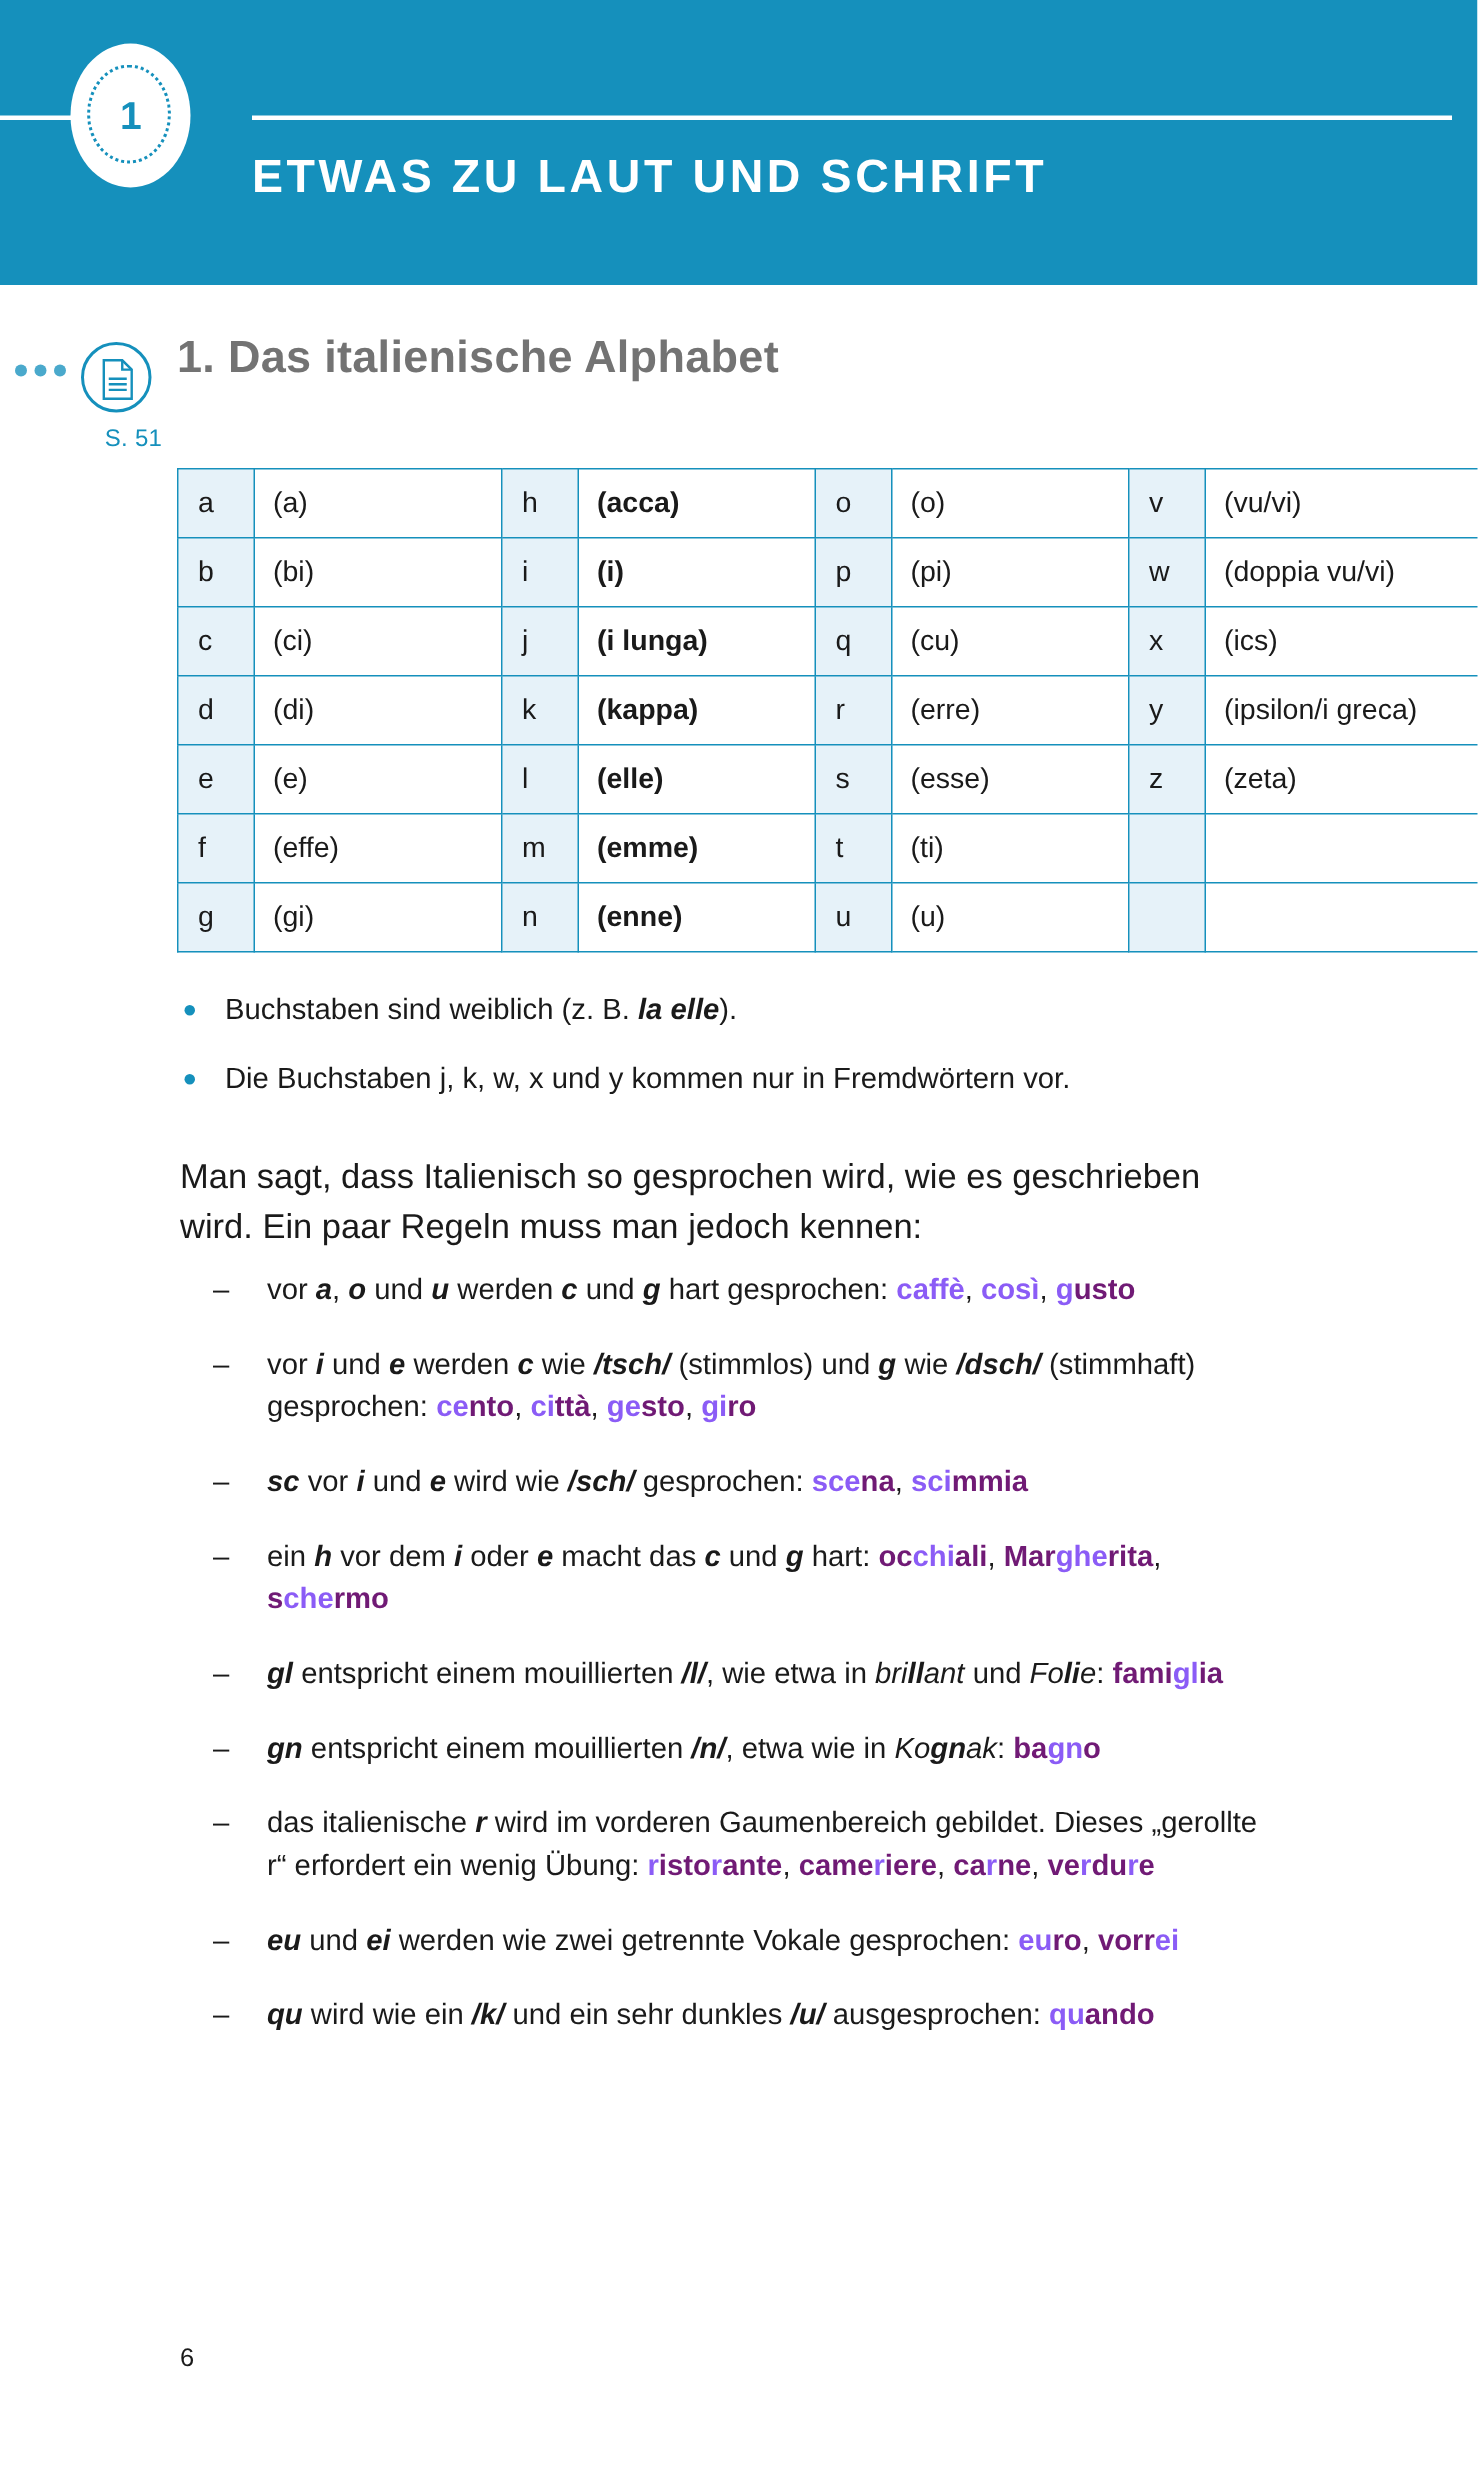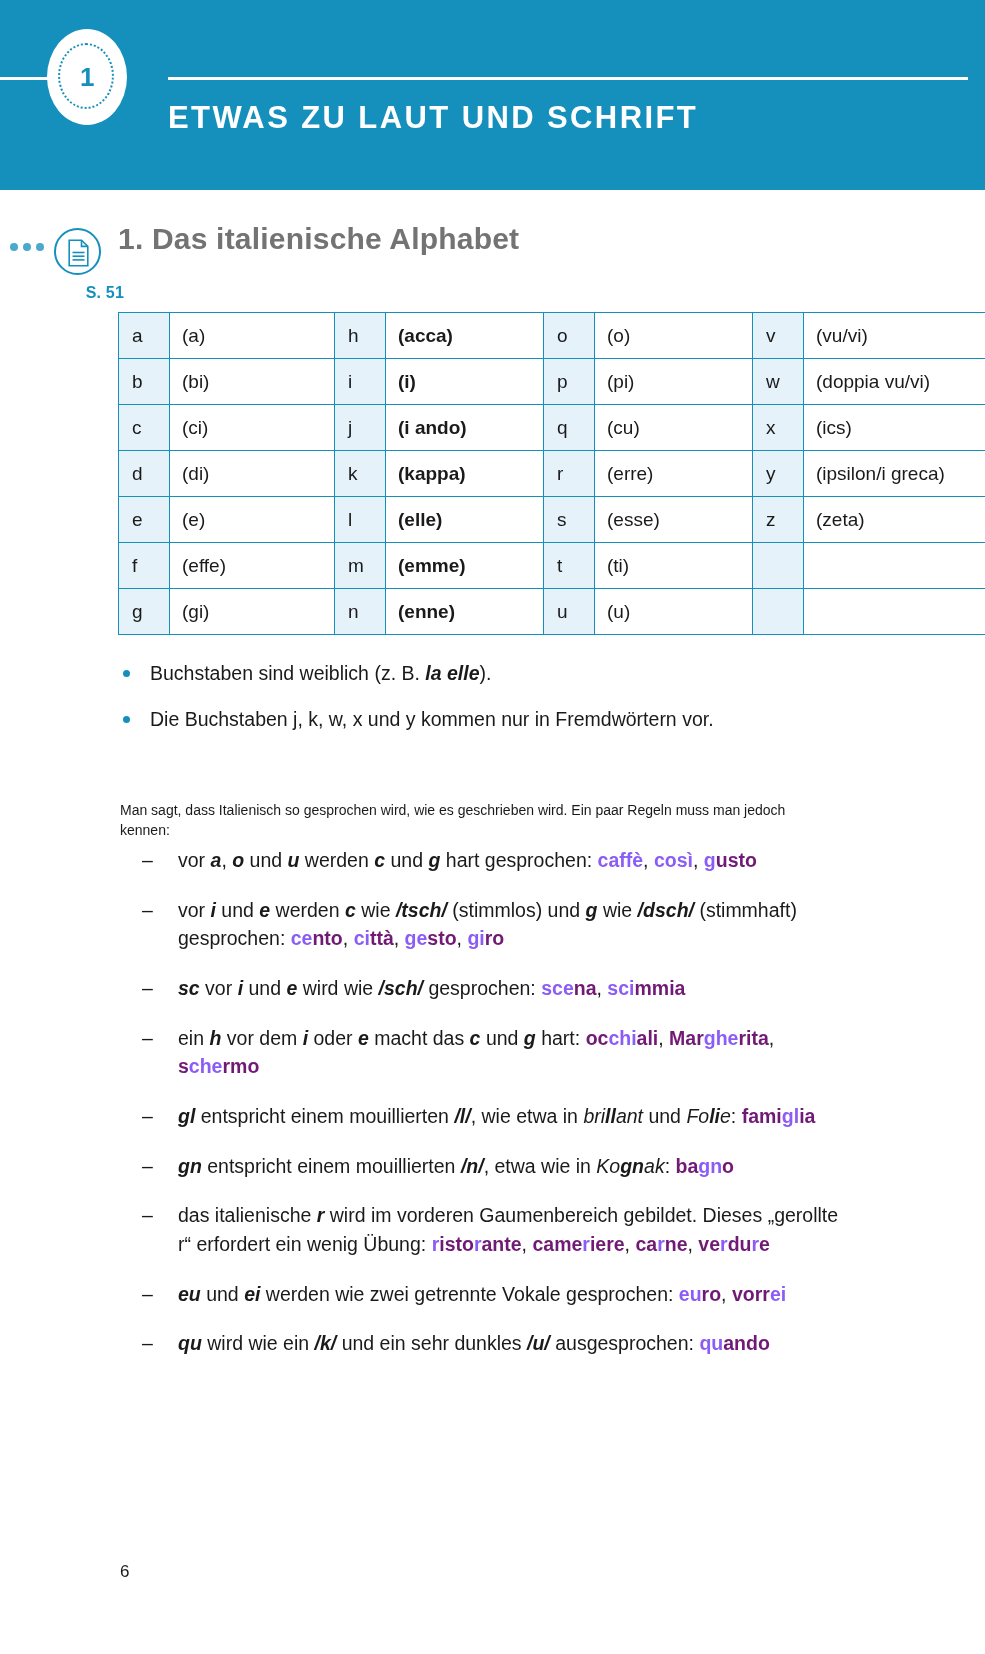--- a/index.html
+++ b/index.html
@@ -119,24 +119,24 @@
     left: 12px;
     top: 9px;
     width: 21px;
     height: 28px;
   }
   .side-page-ref {
     position: absolute;
     left: 44px;
     top: 56px;
     width: 70px;
-    text-align: right;
+    text-align: center;
     color: #1590bc;
     font-size: 16px;
-    font-weight: bold;
+    font-weight: normal;
     letter-spacing: 0.2px;
   }
 
   
   .section-title {
     position: absolute;
     left: 118px;
     top: 222px;
     color: #737373;
     font-size: 30px;
@@ -196,23 +196,23 @@
     width: 7px;
     height: 7px;
     border-radius: 50%;
     background: #1590bc;
   }
 
   
   .intro-para {
     position: absolute;
     left: 120px;
-    top: 800px;
+    top: 768px;
     width: 710px;
-    font-size: 14px;
+    font-size: 23px;
     color: #1a1a1a;
     line-height: 1.45;
   }
 
   
   .rules-list {
     position: absolute;
     left: 140px;
     top: 846px;
     width: 700px;
@@ -300,21 +300,21 @@
       <td class="name-b">(i)</td>
       <td class="letter">p</td>
       <td class="name-c">(pi)</td>
       <td class="letter">w</td>
       <td class="name-d">(doppia vu/vi)</td>
     </tr>
     <tr>
       <td class="letter">c</td>
       <td class="name-a">(ci)</td>
       <td class="letter">j</td>
-      <td class="name-b">(i ando)</td>
+      <td class="name-b">(i lunga)</td>
       <td class="letter">q</td>
       <td class="name-c">(cu)</td>
       <td class="letter">x</td>
       <td class="name-d">(ics)</td>
     </tr>
     <tr>
       <td class="letter">d</td>
       <td class="name-a">(di)</td>
       <td class="letter">k</td>
       <td class="name-b">(kappa)</td>

